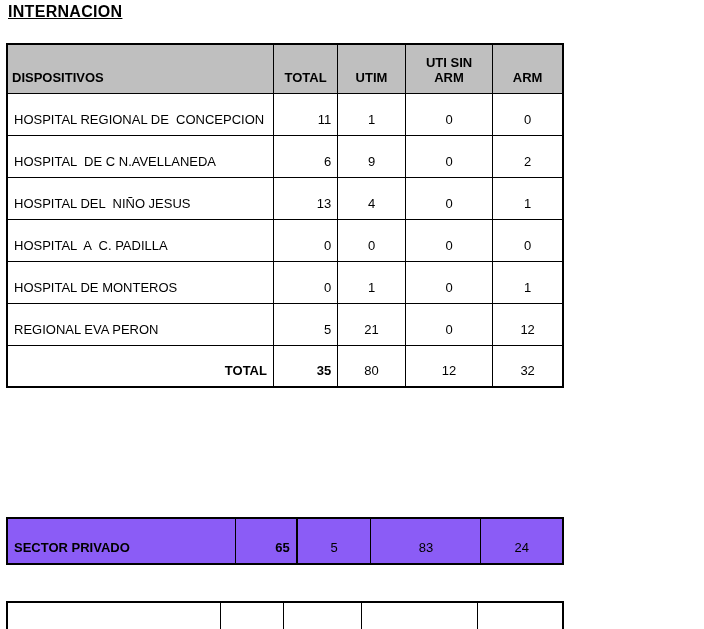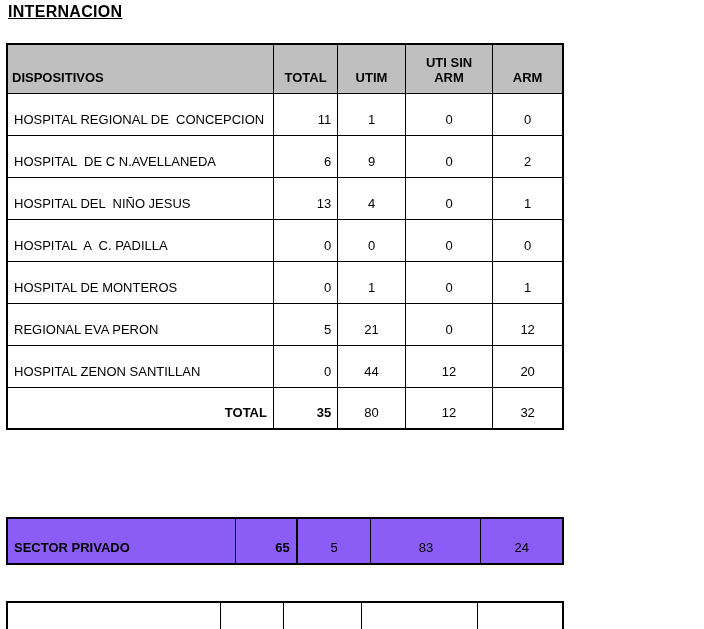--- a/index.html
+++ b/index.html
@@ -123,27 +123,20 @@
         <td class="c-num">1</td>
       </tr>
       <tr>
         <td class="c-name">REGIONAL EVA PERON</td>
         <td class="c-sala">5</td>
         <td class="c-num">21</td>
         <td class="c-num">0</td>
         <td class="c-num">12</td>
       </tr>
       <tr>
-        <td class="c-name">HOSPITAL ZENON SANTILLAN</td>
-        <td class="c-sala">0</td>
-        <td class="c-num">44</td>
-        <td class="c-num">12</td>
-        <td class="c-num">20</td>
-      </tr>
-      <tr>
         <td class="total-label">TOTAL</td>
         <td class="c-sala bold">35</td>
         <td class="c-num">80</td>
         <td class="c-num">12</td>
         <td class="c-num">32</td>
       </tr>
     </tbody>
   </table>
 
   <table class="sheet priv">

